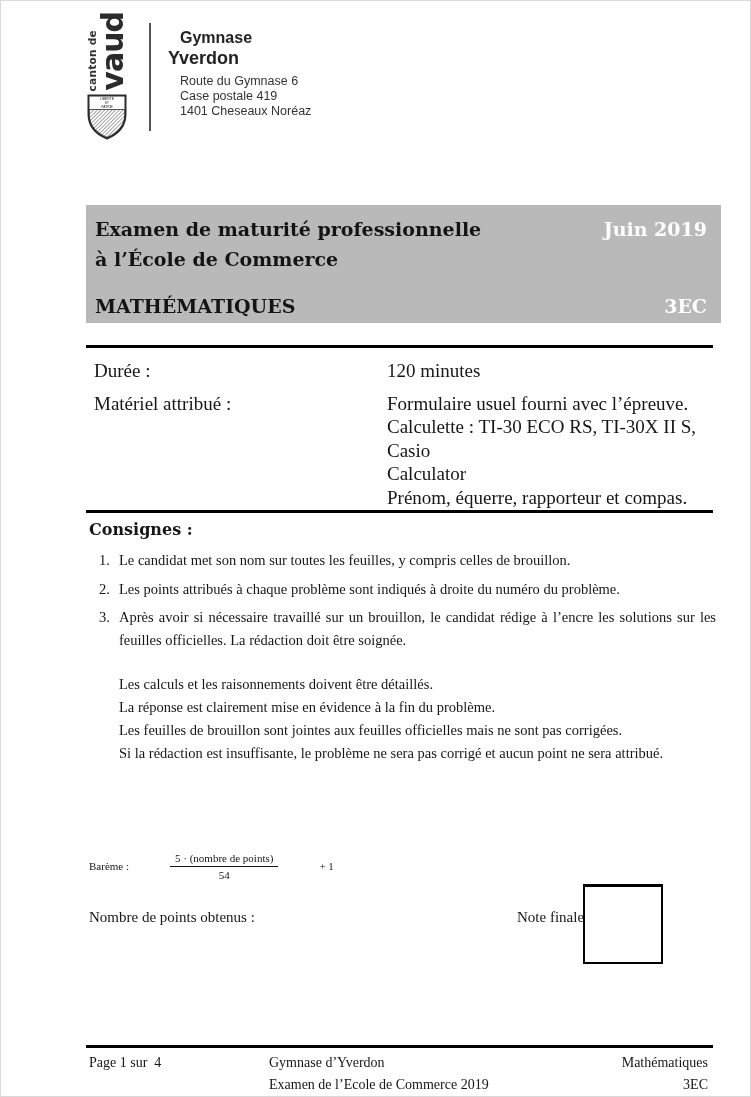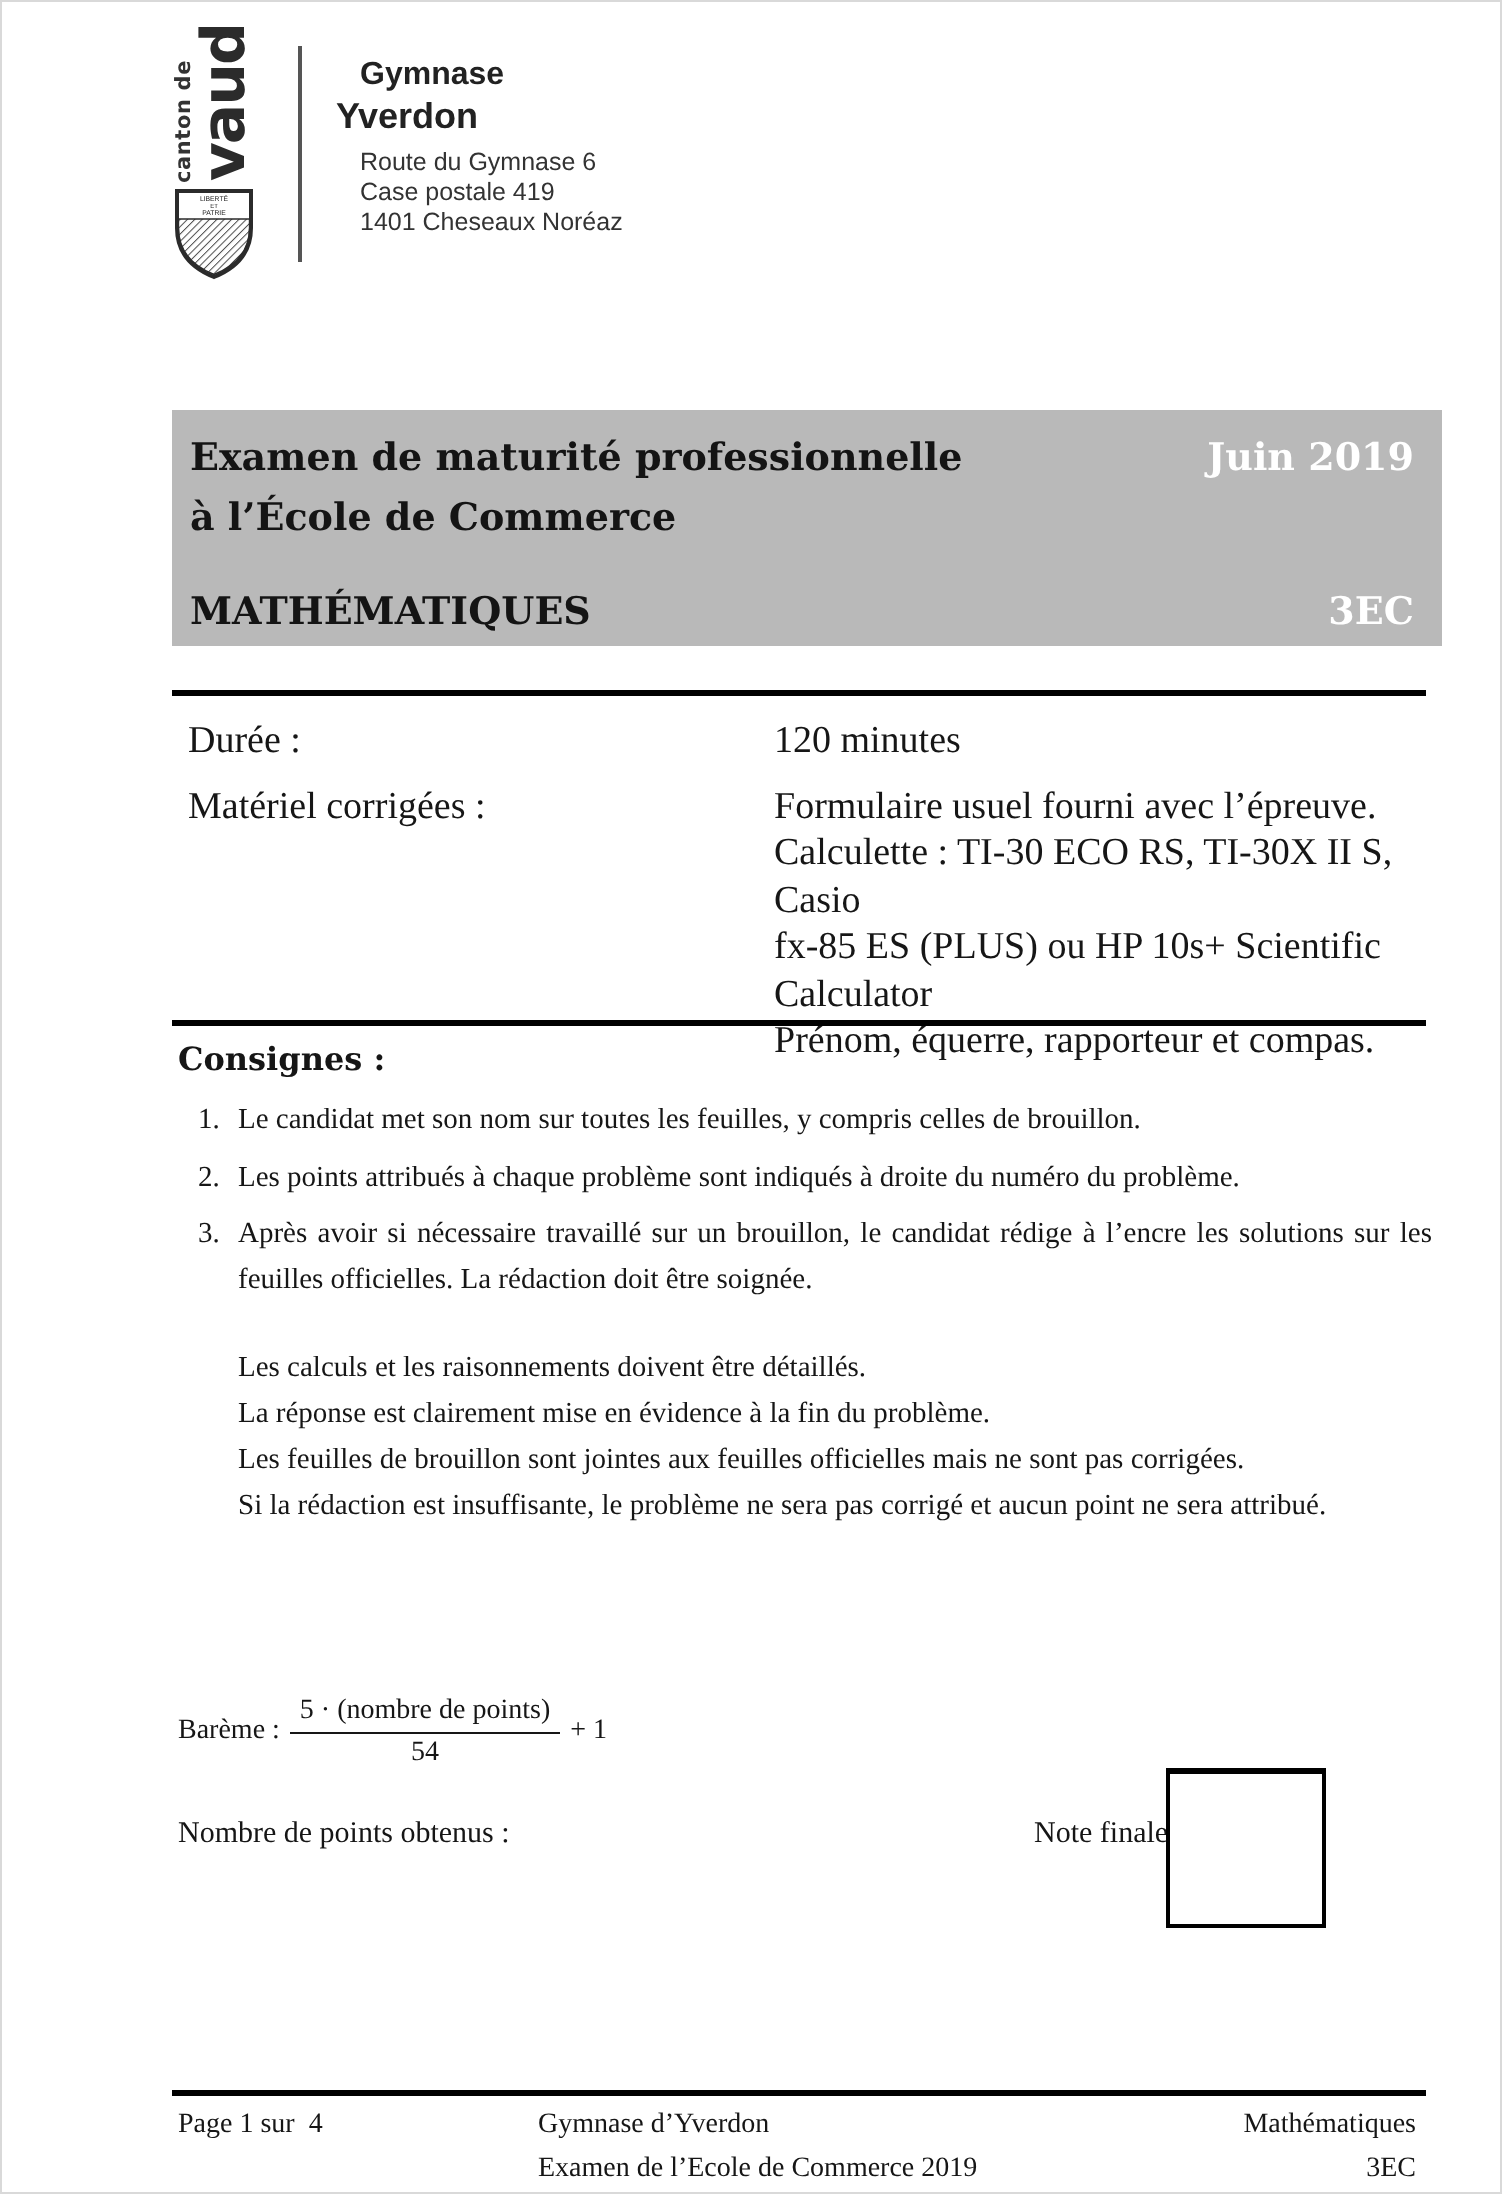--- a/index.html
+++ b/index.html
@@ -52,21 +52,21 @@
   .consignes { position:absolute; left:85px; top:519px; width:631px; font-size:14.5px; }
   .consignes-heading { font-family:"DejaVu Serif", serif; font-weight:bold; font-size:16px; padding-left:3px; }
   .consigne-list { margin-top:10px; }
   .consigne-item { display:flex; margin-bottom:6px; line-height:22.5px; }
   .consigne-num { width:20px; margin-left:13px; flex:none; }
   .consigne-text { flex:1; text-align:justify; padding-right:1px; }
   .consigne-par { margin-top:22px; margin-left:33px; line-height:23px; }
   .consigne-par div { text-align:justify; }
   
   .bareme { position:absolute; left:88px; top:841px; height:48px;
-            display:flex; align-items:center; font-size:14px; }
+            display:flex; align-items:center; font-size:11px;gap:36px; }
   .frac { display:inline-flex; flex-direction:column; align-items:center; margin:0 5px; }
   .frac-num { padding:0 5px 2px 5px; border-bottom:1.4px solid #161616; }
   .frac-den { padding-top:2px; }
   
   .points-label { position:absolute; left:88px; top:908px; font-size:15px; }
   .note-label { position:absolute; left:516px; top:908px; font-size:15px; }
   .note-box { position:absolute; left:582px; top:883px; width:80px; height:80px;
               background:#fff; border:2px solid #000; border-top-width:3px; }
   
   .footer-rule { top:1044px; }
@@ -124,25 +124,24 @@
     <span class="banner-accent">3EC</span>
   </div>
 
   <div class="rule rule-top"></div>
   <div class="info-table">
     <div class="info-row">
       <span class="info-label">Durée :</span>
       <span class="info-value">120 minutes</span>
     </div>
     <div class="info-row info-row2">
-      <span class="info-label">Matériel corrigées :</span>
+      <span class="info-label">Matériel attribué :</span>
       <span class="info-value">
         <div>Formulaire usuel fourni avec l’épreuve.</div>
         <div>Calculette : TI-30 ECO RS, TI-30X II S, Casio</div>
-        <div>fx-85 ES (PLUS) ou HP 10s+ Scientific</div>
         <div>Calculator</div>
         <div>Prénom, équerre, rapporteur et compas.</div>
       </span>
     </div>
   </div>
   <div class="rule rule-bottom"></div>
 
   <div class="consignes">
     <div class="consignes-heading">Consignes :</div>
     <div class="consigne-list">

